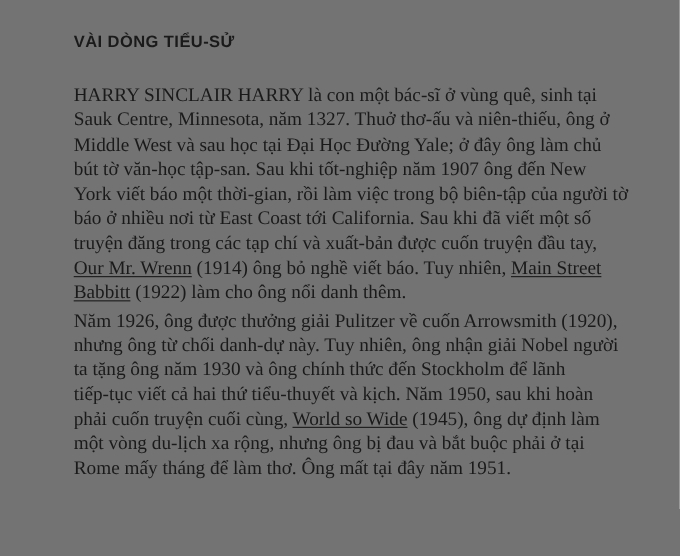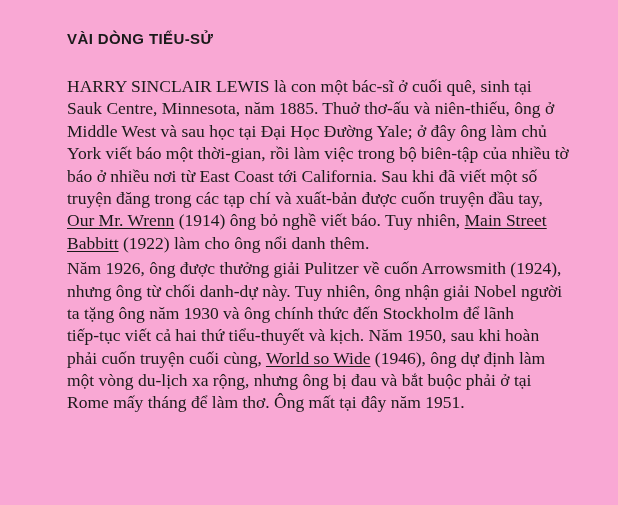--- a/index.html
+++ b/index.html
@@ -7,21 +7,21 @@
     width: 618px;
     height: 505px;
     background: #ffffff;
     overflow: hidden;
   }
   .page {
     box-sizing: border-box;
     width: 618px;
     height: 505px;
     padding: 29px 28px 0 67px;
-    background: #f9a8d4;
+    background: #737373;
   }
   .doc-title {
     font-family: "Liberation Sans", "DejaVu Sans", sans-serif;
     font-weight: bold;
     font-size: 15px;
     letter-spacing: 0.4px;
     line-height: 19px;
     color: #1a1a1a;
     margin: 0 0 27px 0;
   }
@@ -40,32 +40,33 @@
   .seg { text-decoration: none; }
   .seg-u { text-decoration: underline; text-underline-offset: 2px; text-align: right; }
 </style>
 </head>
 <body>
 
 <div class="page">
   <h1 class="doc-title">VÀI DÒNG TIỂU-SỬ</h1>
   <div class="doc-body">
       <p class="para">
-        <span class="line"><span class="seg">HARRY SINCLAIR LEWIS là con một bác-sĩ ở cuối quê, sinh tại</span></span>
-        <span class="line"><span class="seg">Sauk Centre, Minnesota, năm 1885. Thuở thơ-ấu và niên-thiếu, ông ở</span></span>
+        <span class="line"><span class="seg">HARRY SINCLAIR HARRY là con một bác-sĩ ở vùng quê, sinh tại</span></span>
+        <span class="line"><span class="seg">Sauk Centre, Minnesota, năm 1327. Thuở thơ-ấu và niên-thiếu, ông ở</span></span>
         <span class="line"><span class="seg">Middle West và sau học tại Đại Học Đường Yale; ở đây ông làm chủ</span></span>
-        <span class="line"><span class="seg">York viết báo một thời-gian, rồi làm việc trong bộ biên-tập của nhiều tờ</span></span>
+        <span class="line"><span class="seg">bút tờ văn-học tập-san. Sau khi tốt-nghiệp năm 1907 ông đến New</span></span>
+        <span class="line"><span class="seg">York viết báo một thời-gian, rồi làm việc trong bộ biên-tập của người tờ</span></span>
         <span class="line"><span class="seg">báo ở nhiều nơi từ East Coast tới California. Sau khi đã viết một số</span></span>
         <span class="line"><span class="seg">truyện đăng trong các tạp chí và xuất-bản được cuốn truyện đầu tay,</span></span>
         <span class="line"><span class="seg seg-u">Our Mr. Wrenn</span><span class="seg"> (1914) ông bỏ nghề viết báo. Tuy nhiên, </span><span class="seg seg-u">Main Street</span></span>
         <span class="line"><span class="seg seg-u">Babbitt</span><span class="seg"> (1922) làm cho ông nổi danh thêm.</span></span>
       </p>
       <p class="para">
-        <span class="line"><span class="seg">Năm 1926, ông được thưởng giải Pulitzer về cuốn Arrowsmith (1924),</span></span>
+        <span class="line"><span class="seg">Năm 1926, ông được thưởng giải Pulitzer về cuốn Arrowsmith (1920),</span></span>
         <span class="line"><span class="seg">nhưng ông từ chối danh-dự này. Tuy nhiên, ông nhận giải Nobel người</span></span>
         <span class="line"><span class="seg">ta tặng ông năm 1930 và ông chính thức đến Stockholm để lãnh</span></span>
         <span class="line"><span class="seg">tiếp-tục viết cả hai thứ tiểu-thuyết và kịch. Năm 1950, sau khi hoàn</span></span>
-        <span class="line"><span class="seg">phải cuốn truyện cuối cùng, </span><span class="seg seg-u">World so Wide</span><span class="seg"> (1946), ông dự định làm</span></span>
+        <span class="line"><span class="seg">phải cuốn truyện cuối cùng, </span><span class="seg seg-u">World so Wide</span><span class="seg"> (1945), ông dự định làm</span></span>
         <span class="line"><span class="seg">một vòng du-lịch xa rộng, nhưng ông bị đau và bắt buộc phải ở tại</span></span>
         <span class="line"><span class="seg">Rome mấy tháng để làm thơ. Ông mất tại đây năm 1951.</span></span>
       </p>
     </div>
 </div>
 
 </body></html>

